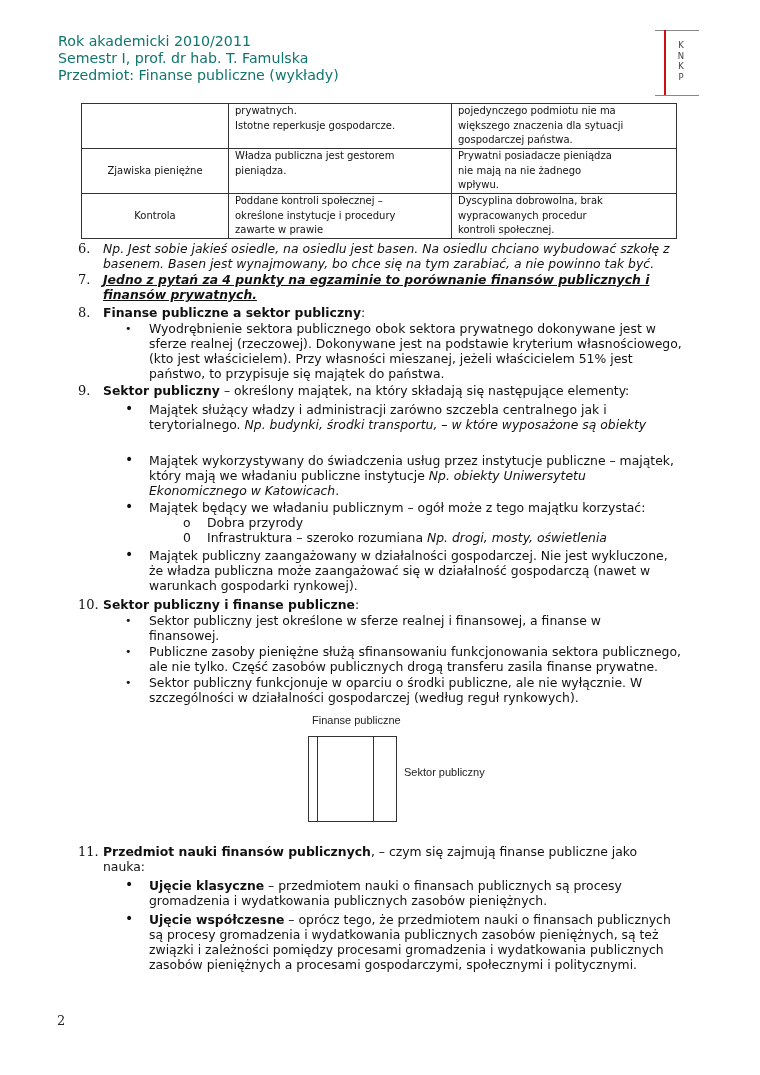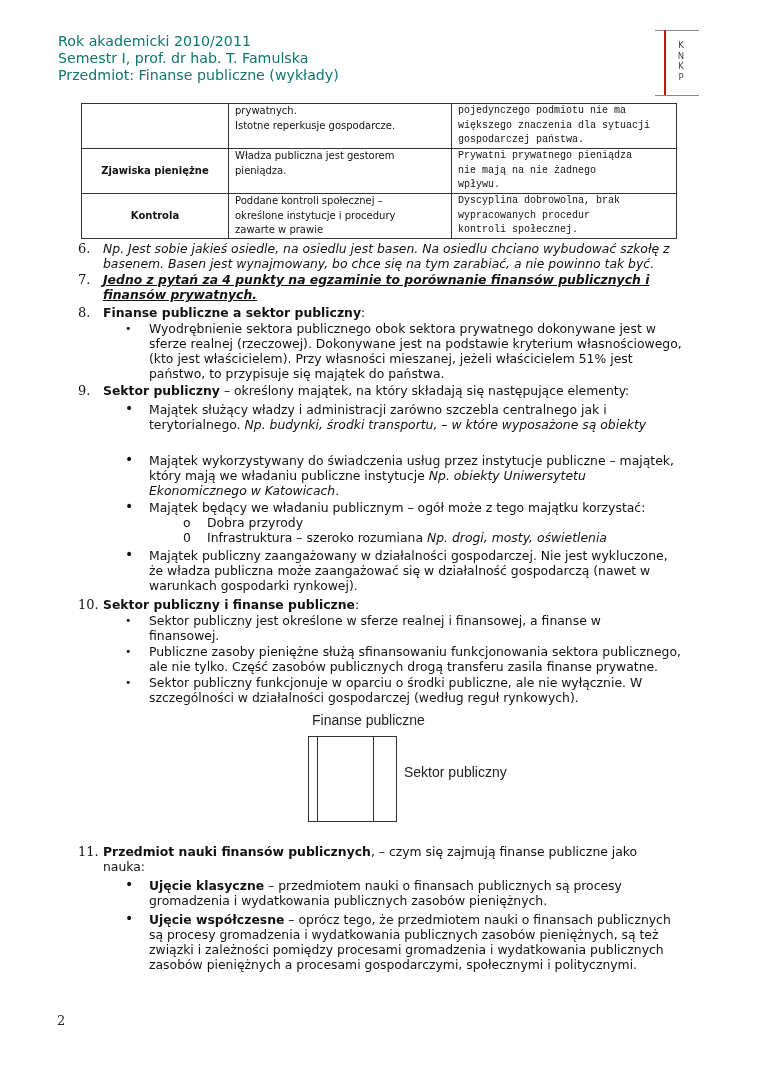--- a/index.html
+++ b/index.html
@@ -7,44 +7,44 @@
          font-family: "DejaVu Sans", sans-serif; color: #111; }
   .header { position: absolute; left: 58px; top: 33px; font-size: 14.2px; line-height: 17px; color: #0f766e; }
   .knkp { position: absolute; left: 655px; top: 30px; width: 44px; height: 66px; }
   .knkp .top { position: absolute; left: 0; top: 0; width: 44px; border-top: 1px solid #888; }
   .knkp .bot { position: absolute; left: 0; bottom: 0; width: 44px; border-top: 1px solid #888; }
   .knkp .red { position: absolute; left: 9px; top: 0; height: 66px; border-left: 2px solid #d01010; }
   .knkp .letters { position: absolute; left: 22px; top: 10px; font-size: 8.5px; line-height: 10.6px; color: #444; text-align: center; width: 8px; }
 
   table.cmp { position: absolute; left: 81px; top: 103px; border-collapse: collapse; font-size: 10px; line-height: 14.6px; }
   table.cmp td { border: 1px solid #333; padding: 0 6px; vertical-align: top; }
-  table.cmp td.h { width: 134px; text-align: center; vertical-align: middle; font-weight: bold; }
+  table.cmp td.h { width: 134px; text-align: center; vertical-align: middle; font-weight: normal; }
   table.cmp td.c2 { width: 210px; }
-  table.cmp td.c3 { width: 212px; font-family: Liberation Mono, monospace; }
+  table.cmp td.c3 { width: 212px; }
   table.cmp tr { height: 45px; }
 
   .content { position: absolute; left: 0; top: 0; width: 760px; font-size: 12.4px; line-height: 15px; }
   .item { position: absolute; left: 78px; width: 600px; }
   .num { position: absolute; left: 0; font-family: "DejaVu Serif", serif; font-size: 13px; }
   .itxt { position: absolute; left: 25px; width: 580px; }
   .it { font-style: italic; }
   .b { font-weight: bold; }
   .u { text-decoration: underline; }
   .bul { position: absolute; left: 125px; width: 560px; }
   .bdot { position: absolute; left: 0; font-size: 11px; }
   .bdot.big { font-size: 14px; left: 0; top: -1px; }
   .btxt { position: absolute; left: 24px; width: 550px; }
   .sub { position: absolute; left: 183px; width: 500px; }
   .sub .mk { position: absolute; left: 0; }
   .sub .tx { position: absolute; left: 24px; width: 480px; }
 
   .diagram { position: absolute; left: 308px; top: 736px; width: 89px; height: 86px; border: 1px solid #333; box-sizing: border-box; }
   .diagram .l1 { position: absolute; left: 8px; top: 0; height: 84px; border-left: 1px solid #333; }
   .diagram .l2 { position: absolute; left: 64px; top: 0; height: 84px; border-left: 1px solid #333; }
-  .dlabel { position: absolute; font-size: 14px; color: #222; font-family: "Liberation Sans", sans-serif; text-align: center; }
+  .dlabel { position: absolute; font-size: 11px; color: #222; font-family: "Liberation Sans", sans-serif; text-align: center; }
 
   .pagenum { position: absolute; left: 57px; top: 1013px; font-family: "DejaVu Serif", serif; font-size: 13px; color: #222; }
 </style>
 </head>
 <body>
 
 <div class="header">
   <div>Rok akademicki 2010/2011</div>
   <div>Semestr I, prof. dr hab. T. Famulska</div>
   <div>Przedmiot: Finanse publiczne (wykłady)</div>
@@ -76,21 +76,21 @@
       <div>gospodarczej państwa.</div>
     </td>
   </tr>
   <tr>
     <td class="h">Zjawiska pieniężne</td>
     <td class="c2">
       <div>Władza publiczna jest gestorem</div>
       <div>pieniądza.</div>
     </td>
     <td class="c3">
-      <div>Prywatni prywatnego pieniądza</div>
+      <div>Prywatni posiadacze pieniądza</div>
       <div>nie mają na nie żadnego</div>
       <div>wpływu.</div>
     </td>
   </tr>
   <tr>
     <td class="h">Kontrola</td>
     <td class="c2">
       <div>Poddane kontroli społecznej –</div>
       <div>określone instytucje i procedury</div>
       <div>zawarte w prawie</div>

